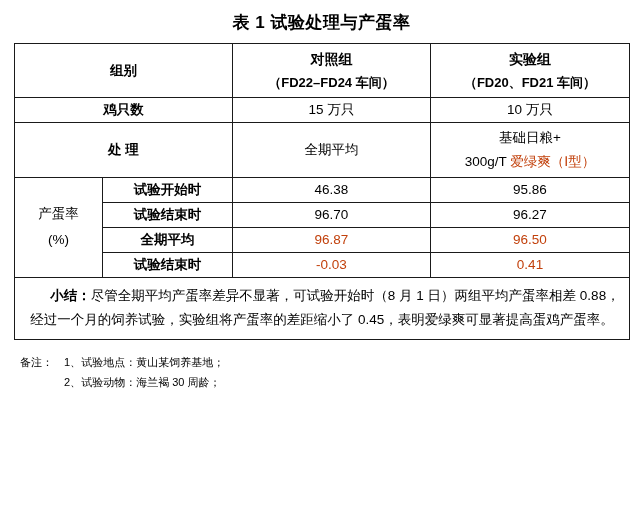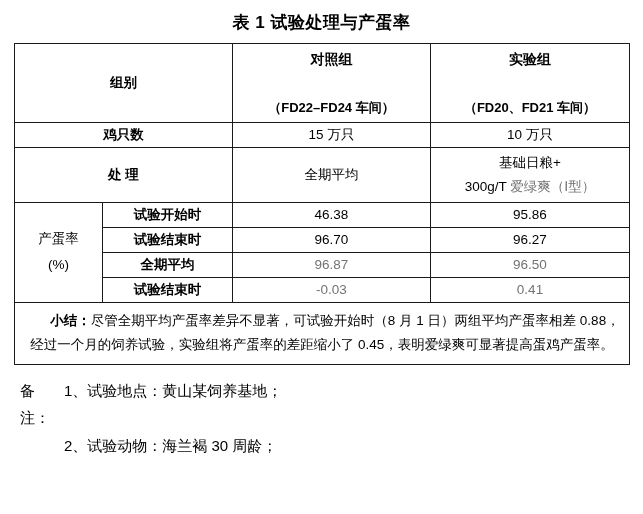--- a/index.html
+++ b/index.html
@@ -41,57 +41,56 @@
     font-size: 13.5px;
     padding: 3px 2px;
   }
   .hdr {
     font-weight: bold;
     font-size: 14px;
   }
   .hdr-sub {
     font-weight: bold;
     font-size: 13px;
-    margin-top: 25px;
   }
   .row-label {
     font-weight: bold;
     font-size: 14px;
   }
   .sub-label {
     font-weight: bold;
     font-size: 13.5px;
   }
   .vert-label {
     font-weight: normal;
     font-size: 14px;
     line-height: 1.9;
   }
   .val {
     font-size: 13.5px;
   }
   .red {
-    color: #737373;
+    color: #c2410c;
   }
   .two-line {
     line-height: 1.75;
   }
   .summary-cell {
     text-align: right;
     font-size: 13.5px;
     line-height: 1.78;
     padding: 6px 8px 7px 8px !important;
   }
   .summary-cell .lead {
     font-weight: bold;
     padding-left: 26px;
   }
   .notes {
     padding: 12px 0 0 6px;
-    font-size: 15px;
+    font-size: 11px;
     line-height: 1.85;
   }
   .notes .note-row {
     display: flex;
   }
   .notes .note-label {
     width: 44px;
     flex: 0 0 44px;
   }
   .notes .note-text {

